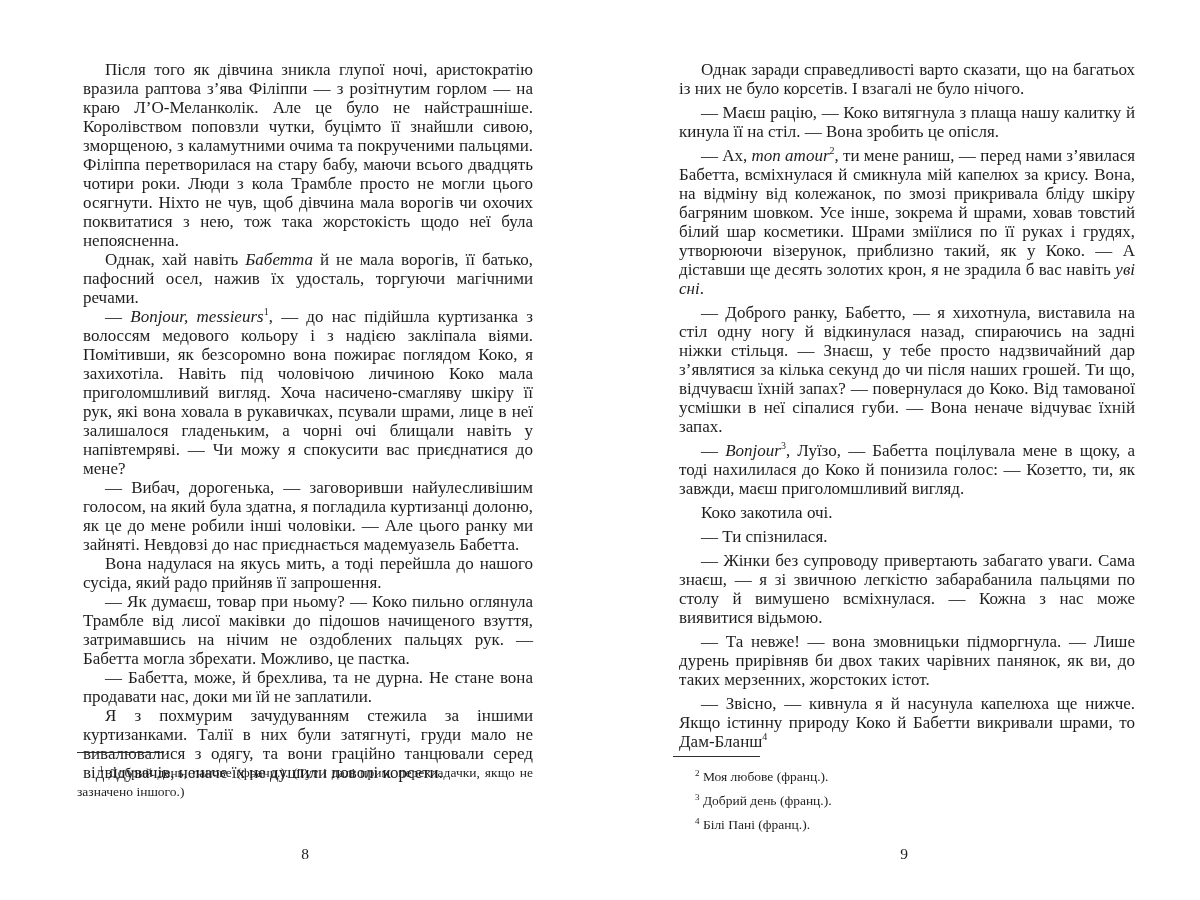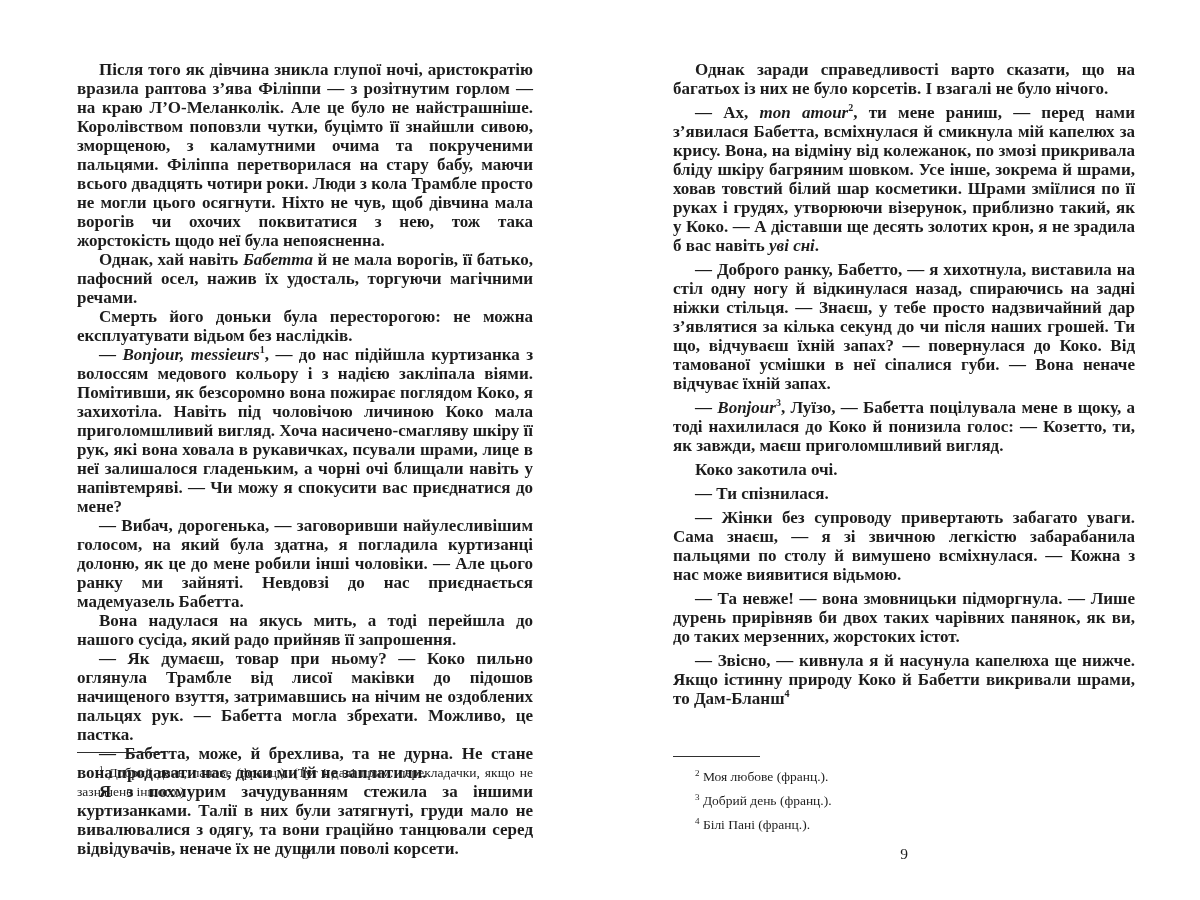--- a/index.html
+++ b/index.html
@@ -7,21 +7,21 @@
     width: 1200px; height: 900px;
     background: #ffffff;
     font-family: "Liberation Serif", "DejaVu Serif", serif;
     color: #1d1d1d;
     -webkit-font-smoothing: antialiased;
   }
   .spread { position: relative; width: 1200px; height: 900px; background: #ffffff; overflow: hidden; }
   .page { position: absolute; top: 0; height: 900px; }
   .page-left  { left: 77px;  width: 456px; }
   .page-right { left: 663px; width: 462px; margin-left: 10px; }
-  .page-body { position: absolute; top: 60px; left: 0; right: 0; font-weight: bold; }
+  .page-body { position: absolute; top: 60px; left: 6px; right: 0; }
   .body-par {
     margin: 0;
     font-size: 17px;
     line-height: 19px;
     text-align: justify;
     text-indent: 22px;
   }
   .page-right .body-par { margin-bottom: 5px; }
   .page-right .body-par:last-child { margin-bottom: 0; }
   .body-par em { font-style: italic; }
@@ -51,40 +51,40 @@
 </style>
 </head>
 <body>
 
 <div class="spread">
 
   <div class="page page-left">
     <div class="page-body">
         <p class="body-par"><span>Після того як дівчина зникла глупої ночі, аристократію вразила раптова з’ява Філіппи — з розітнутим горлом — на краю Л’О-Меланколік. Але це було не найстрашніше. Королівством поповзли чутки, буцімто її знайшли сивою, зморщеною, з каламутними очима та покрученими пальцями. Філіппа перетворилася на стару бабу, маючи всього двадцять чотири роки. Люди з кола Трамбле просто не могли цього осягнути. Ніхто не чув, щоб дівчина мала ворогів чи охочих поквитатися з нею, тож така жорстокість щодо неї була непоясненна.</span></p>
         <p class="body-par"><span>Однак, хай навіть </span><em>Бабетта</em><span> й не мала ворогів, її батько, пафосний осел, нажив їх удосталь, торгуючи магічними речами.</span></p>
-        <p class="body-par"><span>Смерть його доньки була пересторогою: не можна експлуатувати відьом без наслідків.</span></p>
         <p class="body-par"><span>— </span><em>Bonjour, messieurs</em><sup class="fn-ref">1</sup><span>, — до нас підійшла куртизанка з волоссям медового кольору і з надією закліпала віями. Помітивши, як безсоромно вона пожирає поглядом Коко, я захихотіла. Навіть під чоловічою личиною Коко мала приголомшливий вигляд. Хоча насичено-смагляву шкіру її рук, які вона ховала в рукавичках, псували шрами, лице в неї залишалося гладеньким, а чорні очі блищали навіть у напівтемряві. — Чи можу я спокусити вас приєднатися до мене?</span></p>
         <p class="body-par"><span>— Вибач, дорогенька, — заговоривши найулесливішим голосом, на який була здатна, я погладила куртизанці долоню, як це до мене робили інші чоловіки. — Але цього ранку ми зайняті. Невдовзі до нас приєднається мадемуазель Бабетта.</span></p>
         <p class="body-par"><span>Вона надулася на якусь мить, а тоді перейшла до нашого сусіда, який радо прийняв її запрошення.</span></p>
         <p class="body-par"><span>— Як думаєш, товар при ньому? — Коко пильно оглянула Трамбле від лисої маківки до підошов начищеного взуття, затримавшись на нічим не оздоблених пальцях рук. — Бабетта могла збрехати. Можливо, це пастка.</span></p>
         <p class="body-par"><span>— Бабетта, може, й брехлива, та не дурна. Не стане вона продавати нас, доки ми їй не заплатили.</span></p>
         <p class="body-par"><span>Я з похмурим зачудуванням стежила за іншими куртизанками. Талії в них були затягнуті, груди мало не вивалювалися з одягу, та вони граційно танцювали серед відвідувачів, неначе їх не душили поволі корсети.</span></p>
       </div>
     <div class="footnote-block">
       <div class="footnote-rule"></div>
       <div>
           <p class="footnote"><sup class="fn-marker">1</sup>&nbsp;Добрий день, панове (франц.). (Тут і далі прим. перекладачки, якщо не зазначено іншого.)</p>
         </div>
     </div>
     <div class="page-number">8</div>
   </div>
 
   <div class="page page-right">
     <div class="page-body">
         <p class="body-par"><span>Однак заради справедливості варто сказати, що на багатьох із них не було корсетів. І взагалі не було нічого.</span></p>
+        <p class="body-par"><span>— Маєш рацію, — Коко витягнула з плаща нашу калитку й кинула її на стіл. — Вона зробить це опісля.</span></p>
         <p class="body-par"><span>— Ах, </span><em>mon amour</em><sup class="fn-ref">2</sup><span>, ти мене раниш, — перед нами з’явилася Бабетта, всміхнулася й смикнула мій капелюх за крису. Вона, на відміну від колежанок, по змозі прикривала бліду шкіру багряним шовком. Усе інше, зокрема й шрами, ховав товстий білий шар косметики. Шрами зміїлися по її руках і грудях, утворюючи візерунок, приблизно такий, як у Коко. — А діставши ще десять золотих крон, я не зрадила б вас навіть </span><em>уві сні</em><span>.</span></p>
         <p class="body-par"><span>— Доброго ранку, Бабетто, — я хихотнула, виставила на стіл одну ногу й відкинулася назад, спираючись на задні ніжки стільця. — Знаєш, у тебе просто надзвичайний дар з’являтися за кілька секунд до чи після наших грошей. Ти що, відчуваєш їхній запах? — повернулася до Коко. Від тамованої усмішки в неї сіпалися губи. — Вона неначе відчуває їхній запах.</span></p>
         <p class="body-par"><span>— </span><em>Bonjour</em><sup class="fn-ref">3</sup><span>, Луїзо, — Бабетта поцілувала мене в щоку, а тоді нахилилася до Коко й понизила голос: — Козетто, ти, як завжди, маєш приголомшливий вигляд.</span></p>
         <p class="body-par"><span>Коко закотила очі.</span></p>
         <p class="body-par"><span>— Ти спізнилася.</span></p>
         <p class="body-par"><span>— Жінки без супроводу привертають забагато уваги. Сама знаєш, — я зі звичною легкістю забарабанила пальцями по столу й вимушено всміхнулася. — Кожна з нас може виявитися відьмою.</span></p>
         <p class="body-par"><span>— Та невже! — вона змовницьки підморгнула. — Лише дурень прирівняв би двох таких чарівних панянок, як ви, до таких мерзенних, жорстоких істот.</span></p>
         <p class="body-par"><span>— Звісно, — кивнула я й насунула капелюха ще нижче. Якщо істинну природу Коко й Бабетти викривали шрами, то Дам-Бланш</span><sup class="fn-ref">4</sup></p>
       </div>
     <div class="footnote-block">

